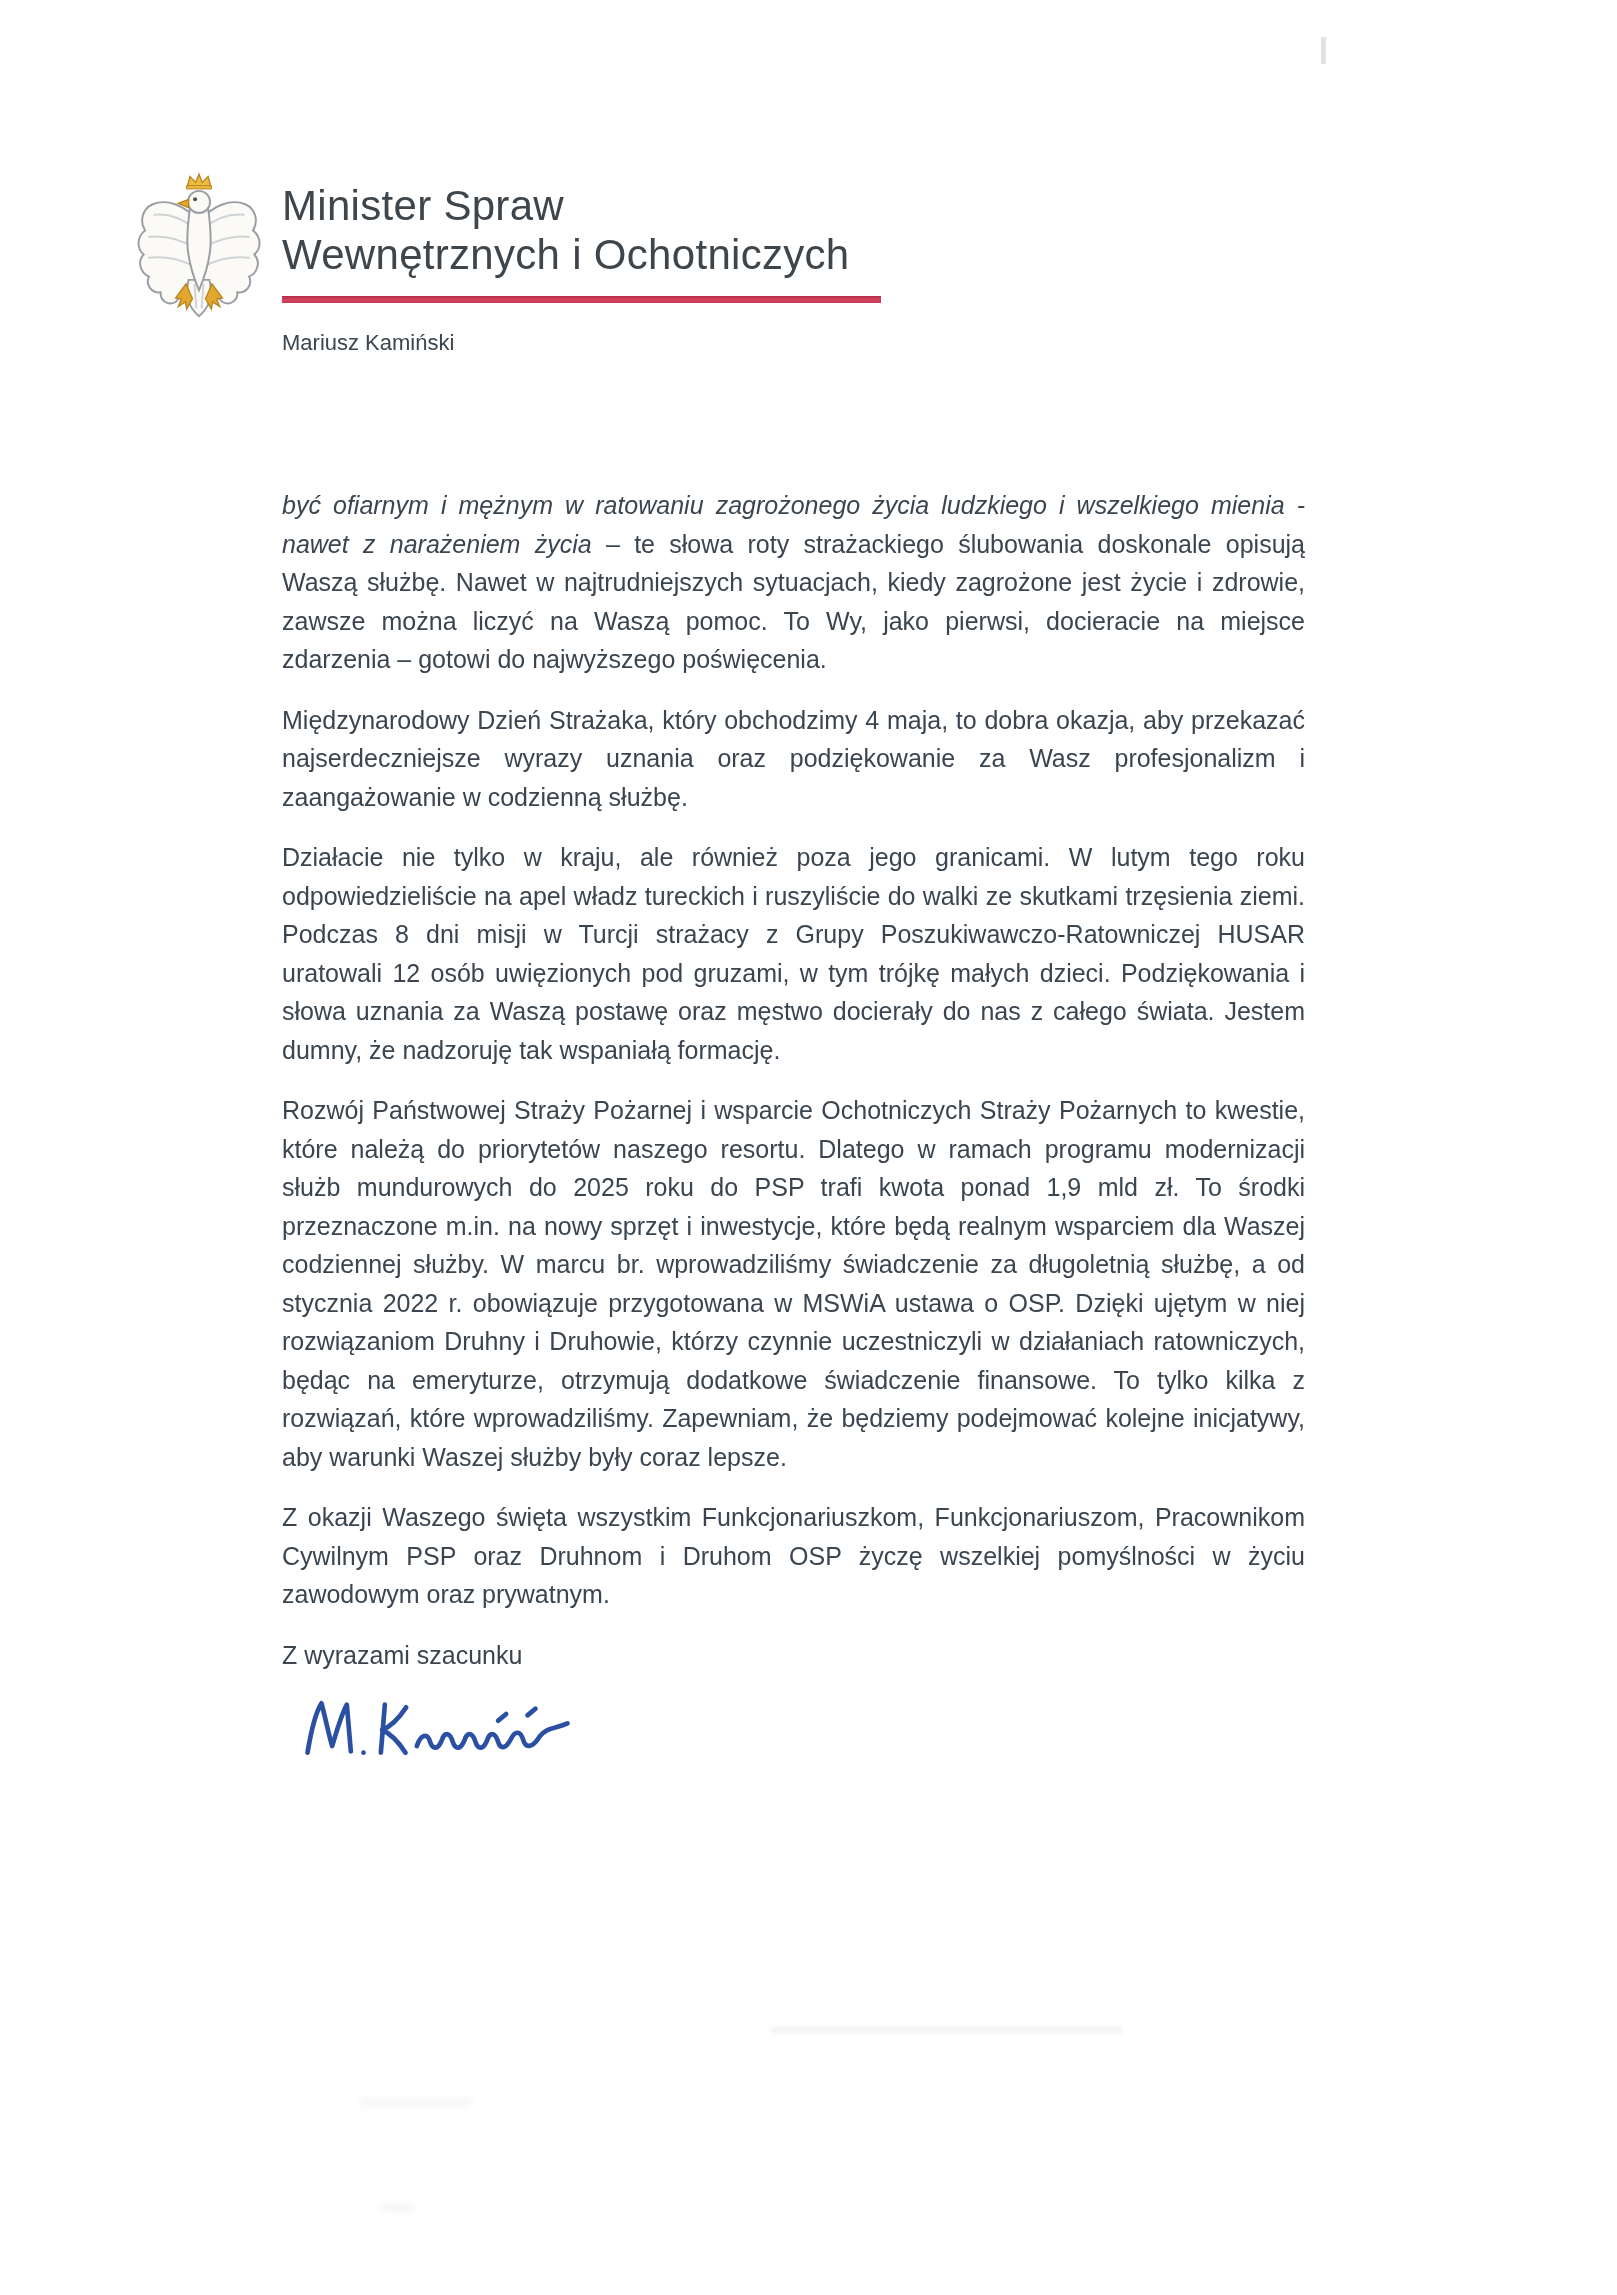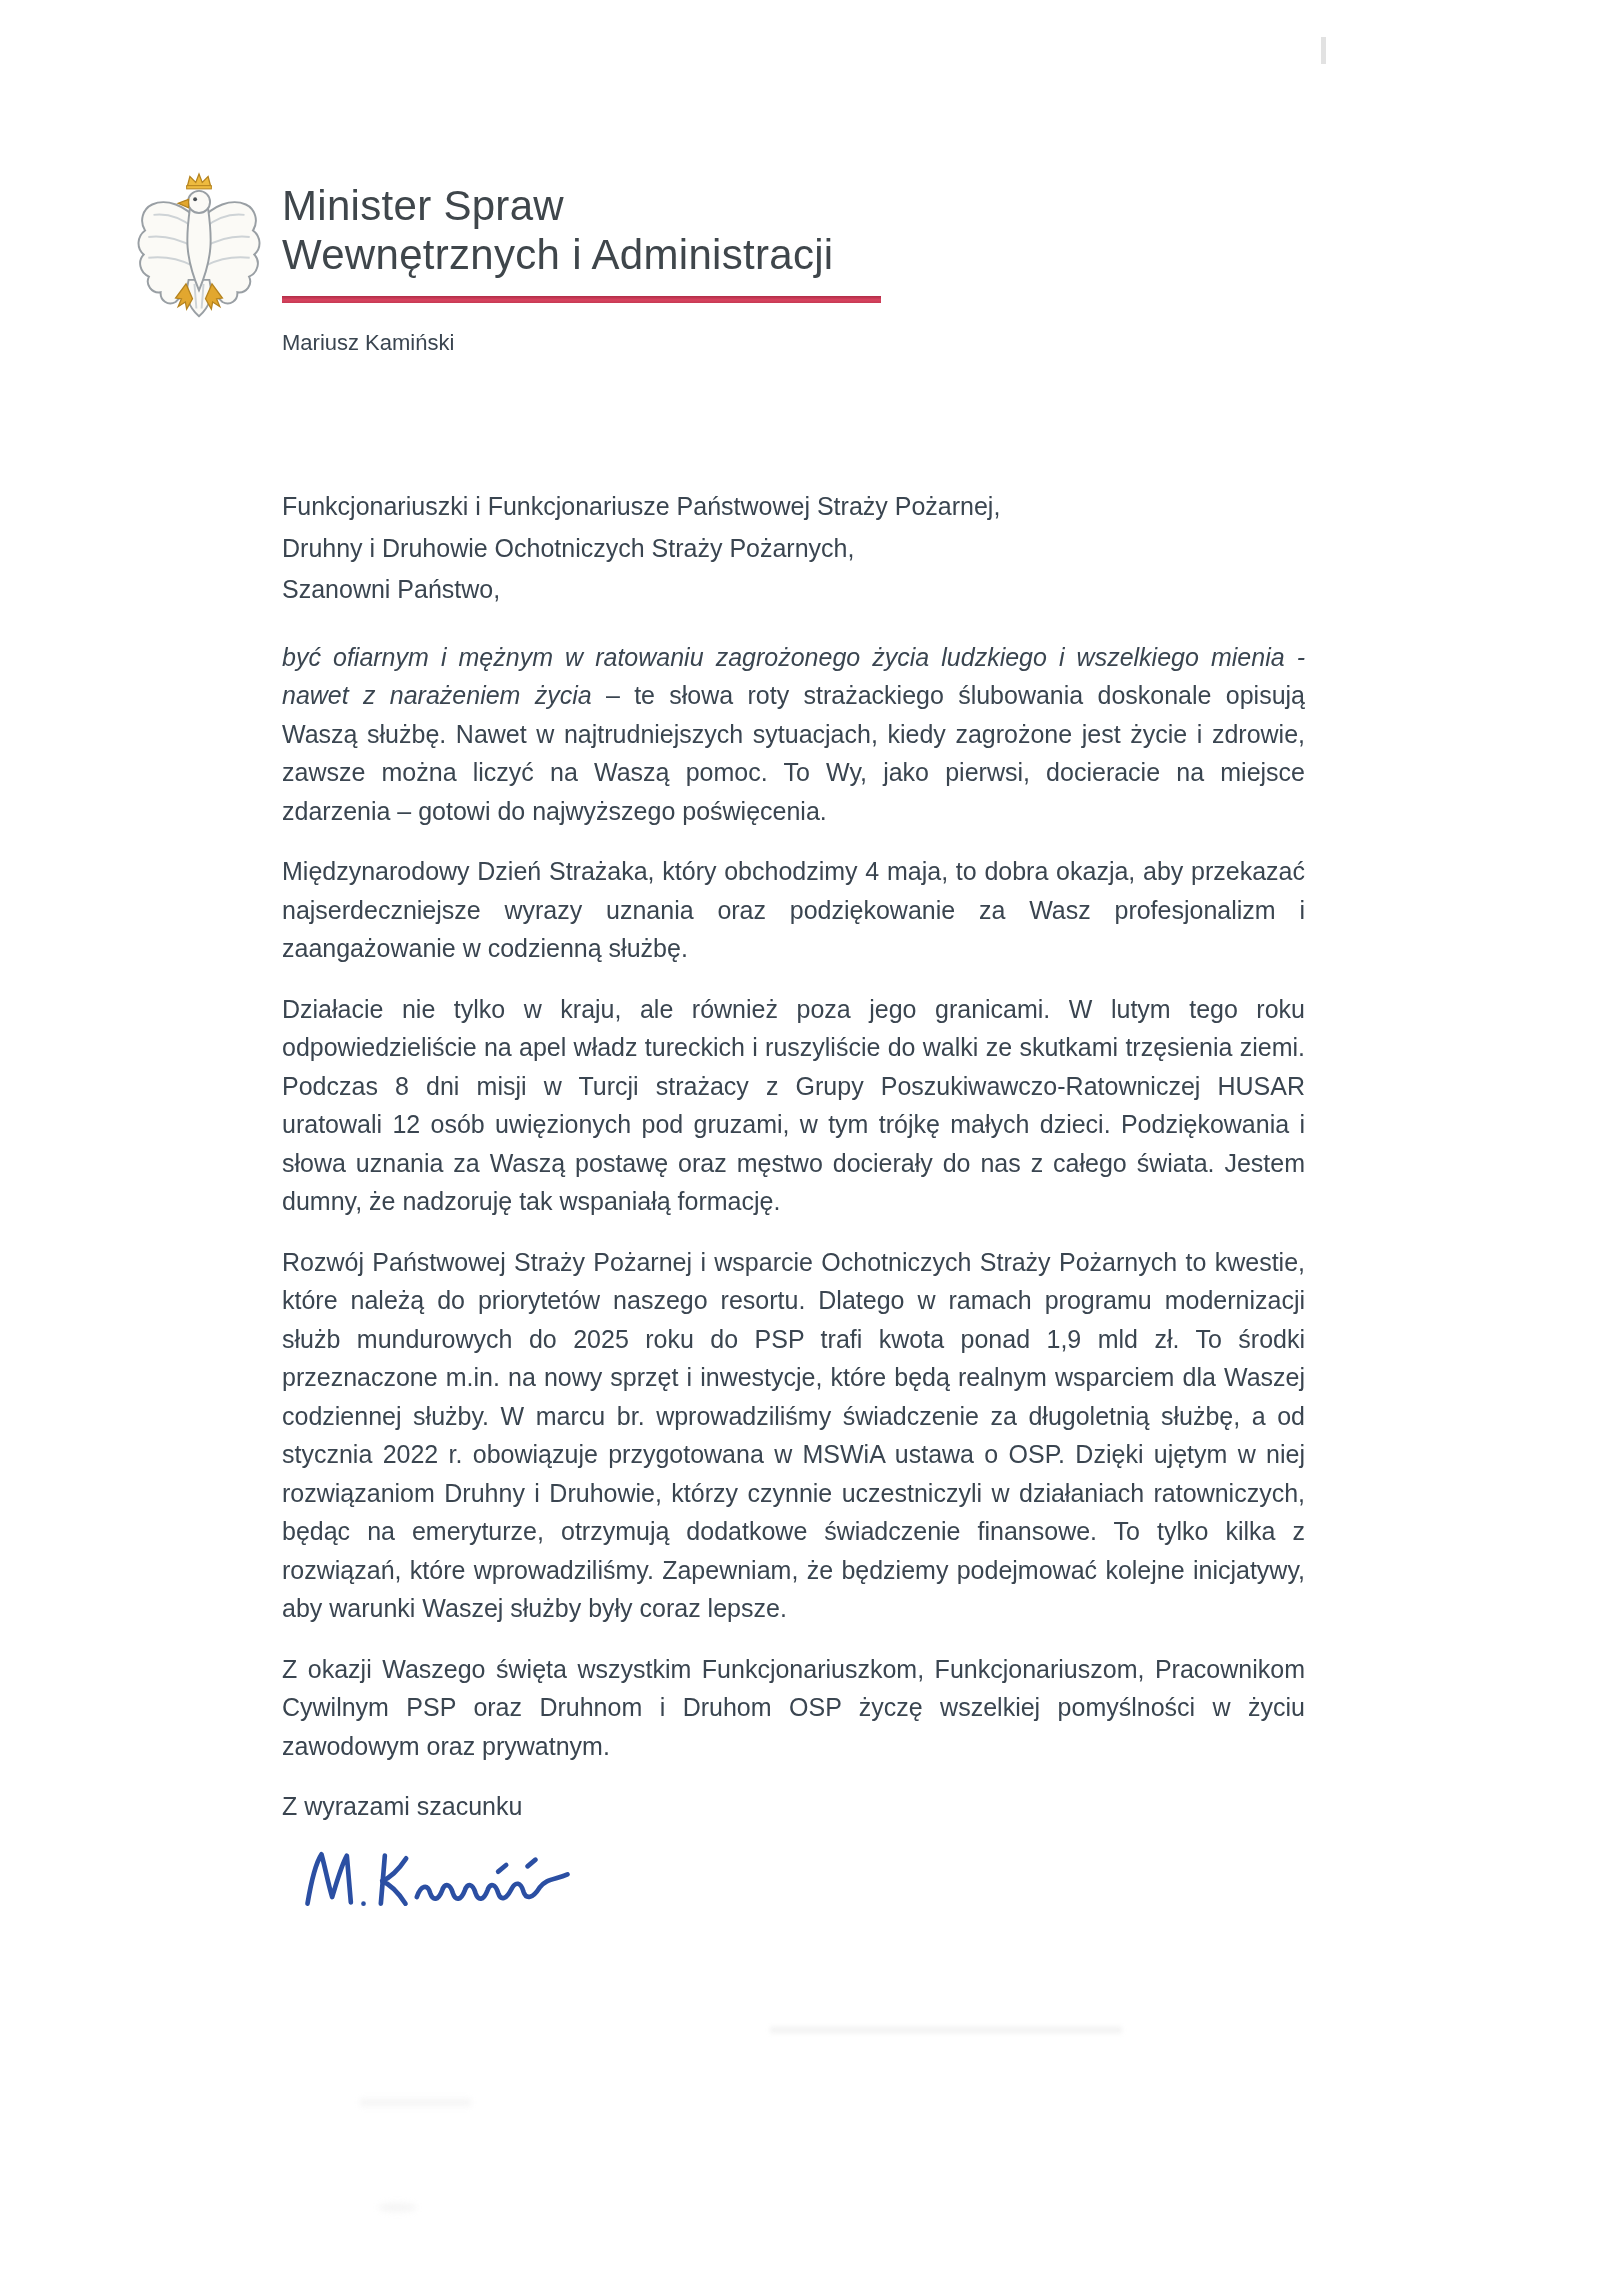--- a/index.html
+++ b/index.html
@@ -81,33 +81,28 @@
       <path d="M84 42 l-16 6 l16 7 z" fill="#e2a72f" stroke="#b5831e" stroke-width="2"></path>
       <circle cx="94" cy="42" r="3" fill="#4a4f54"></circle>
       <path d="M82 22 l4 -15 l9 9 l5 -13 l5 13 l9 -9 l4 15 z" fill="#eebb3f" stroke="#b5831e" stroke-width="2"></path>
       <rect x="81" y="21" width="38" height="5" fill="#eebb3f" stroke="#b5831e" stroke-width="1.5"></rect>
     </svg>
   </div>
 
   <div class="header-text">
     <div class="ministry-title">
       <span>Minister Spraw</span><br>
-      <span>Wewnętrznych i Administracji</span>
+      <span>Wewnętrznych i Ochotniczych</span>
     </div>
     <div class="accent-bar"></div>
     <div class="minister-name">Mariusz Kamiński</div>
   </div>
 
   <div class="letter-body">
 
-    <p class="salutation">
-      <span>Funkcjonariuszki i Funkcjonariusze Państwowej Straży Pożarnej,</span><br>
-      <span>Druhny i Druhowie Ochotniczych Straży Pożarnych,</span><br>
-      <span>Szanowni Państwo,</span>
-    </p>
 
     <p class="para"><em>być ofiarnym i mężnym w ratowaniu zagrożonego życia ludzkiego i wszelkiego mienia - nawet z narażeniem życia</em><span> – te słowa roty strażackiego ślubowania doskonale opisują Waszą służbę. Nawet w najtrudniejszych sytuacjach, kiedy zagrożone jest życie i zdrowie, zawsze można liczyć na Waszą pomoc. To Wy, jako pierwsi, docieracie na miejsce zdarzenia – gotowi do najwyższego poświęcenia.</span></p>
 
     <p class="para">Międzynarodowy Dzień Strażaka, który obchodzimy 4 maja, to dobra okazja, aby przekazać najserdeczniejsze wyrazy uznania oraz podziękowanie za Wasz profesjonalizm i zaangażowanie w codzienną służbę.</p>
 
     <p class="para">Działacie nie tylko w kraju, ale również poza jego granicami. W lutym tego roku odpowiedzieliście na apel władz tureckich i ruszyliście do walki ze skutkami trzęsienia ziemi. Podczas 8 dni misji w Turcji strażacy z Grupy Poszukiwawczo-Ratowniczej HUSAR uratowali 12 osób uwięzionych pod gruzami, w tym trójkę małych dzieci. Podziękowania i słowa uznania za Waszą postawę oraz męstwo docierały do nas z całego świata. Jestem dumny, że nadzoruję tak wspaniałą formację.</p>
 
     <p class="para">Rozwój Państwowej Straży Pożarnej i wsparcie Ochotniczych Straży Pożarnych to kwestie, które należą do priorytetów naszego resortu. Dlatego w ramach programu modernizacji służb mundurowych do 2025 roku do PSP trafi kwota ponad 1,9 mld zł. To środki przeznaczone m.in. na nowy sprzęt i inwestycje, które będą realnym wsparciem dla Waszej codziennej służby. W marcu br. wprowadziliśmy świadczenie za długoletnią służbę, a od stycznia 2022 r. obowiązuje przygotowana w MSWiA ustawa o OSP. Dzięki ujętym w niej rozwiązaniom Druhny i Druhowie, którzy czynnie uczestniczyli w działaniach ratowniczych, będąc na emeryturze, otrzymują dodatkowe świadczenie finansowe. To tylko kilka z rozwiązań, które wprowadziliśmy. Zapewniam, że będziemy podejmować kolejne inicjatywy, aby warunki Waszej służby były coraz lepsze.</p>
 
     <p class="para">Z okazji Waszego święta wszystkim Funkcjonariuszkom, Funkcjonariuszom, Pracownikom Cywilnym PSP oraz Druhnom i Druhom OSP życzę wszelkiej pomyślności w życiu zawodowym oraz prywatnym.</p>

